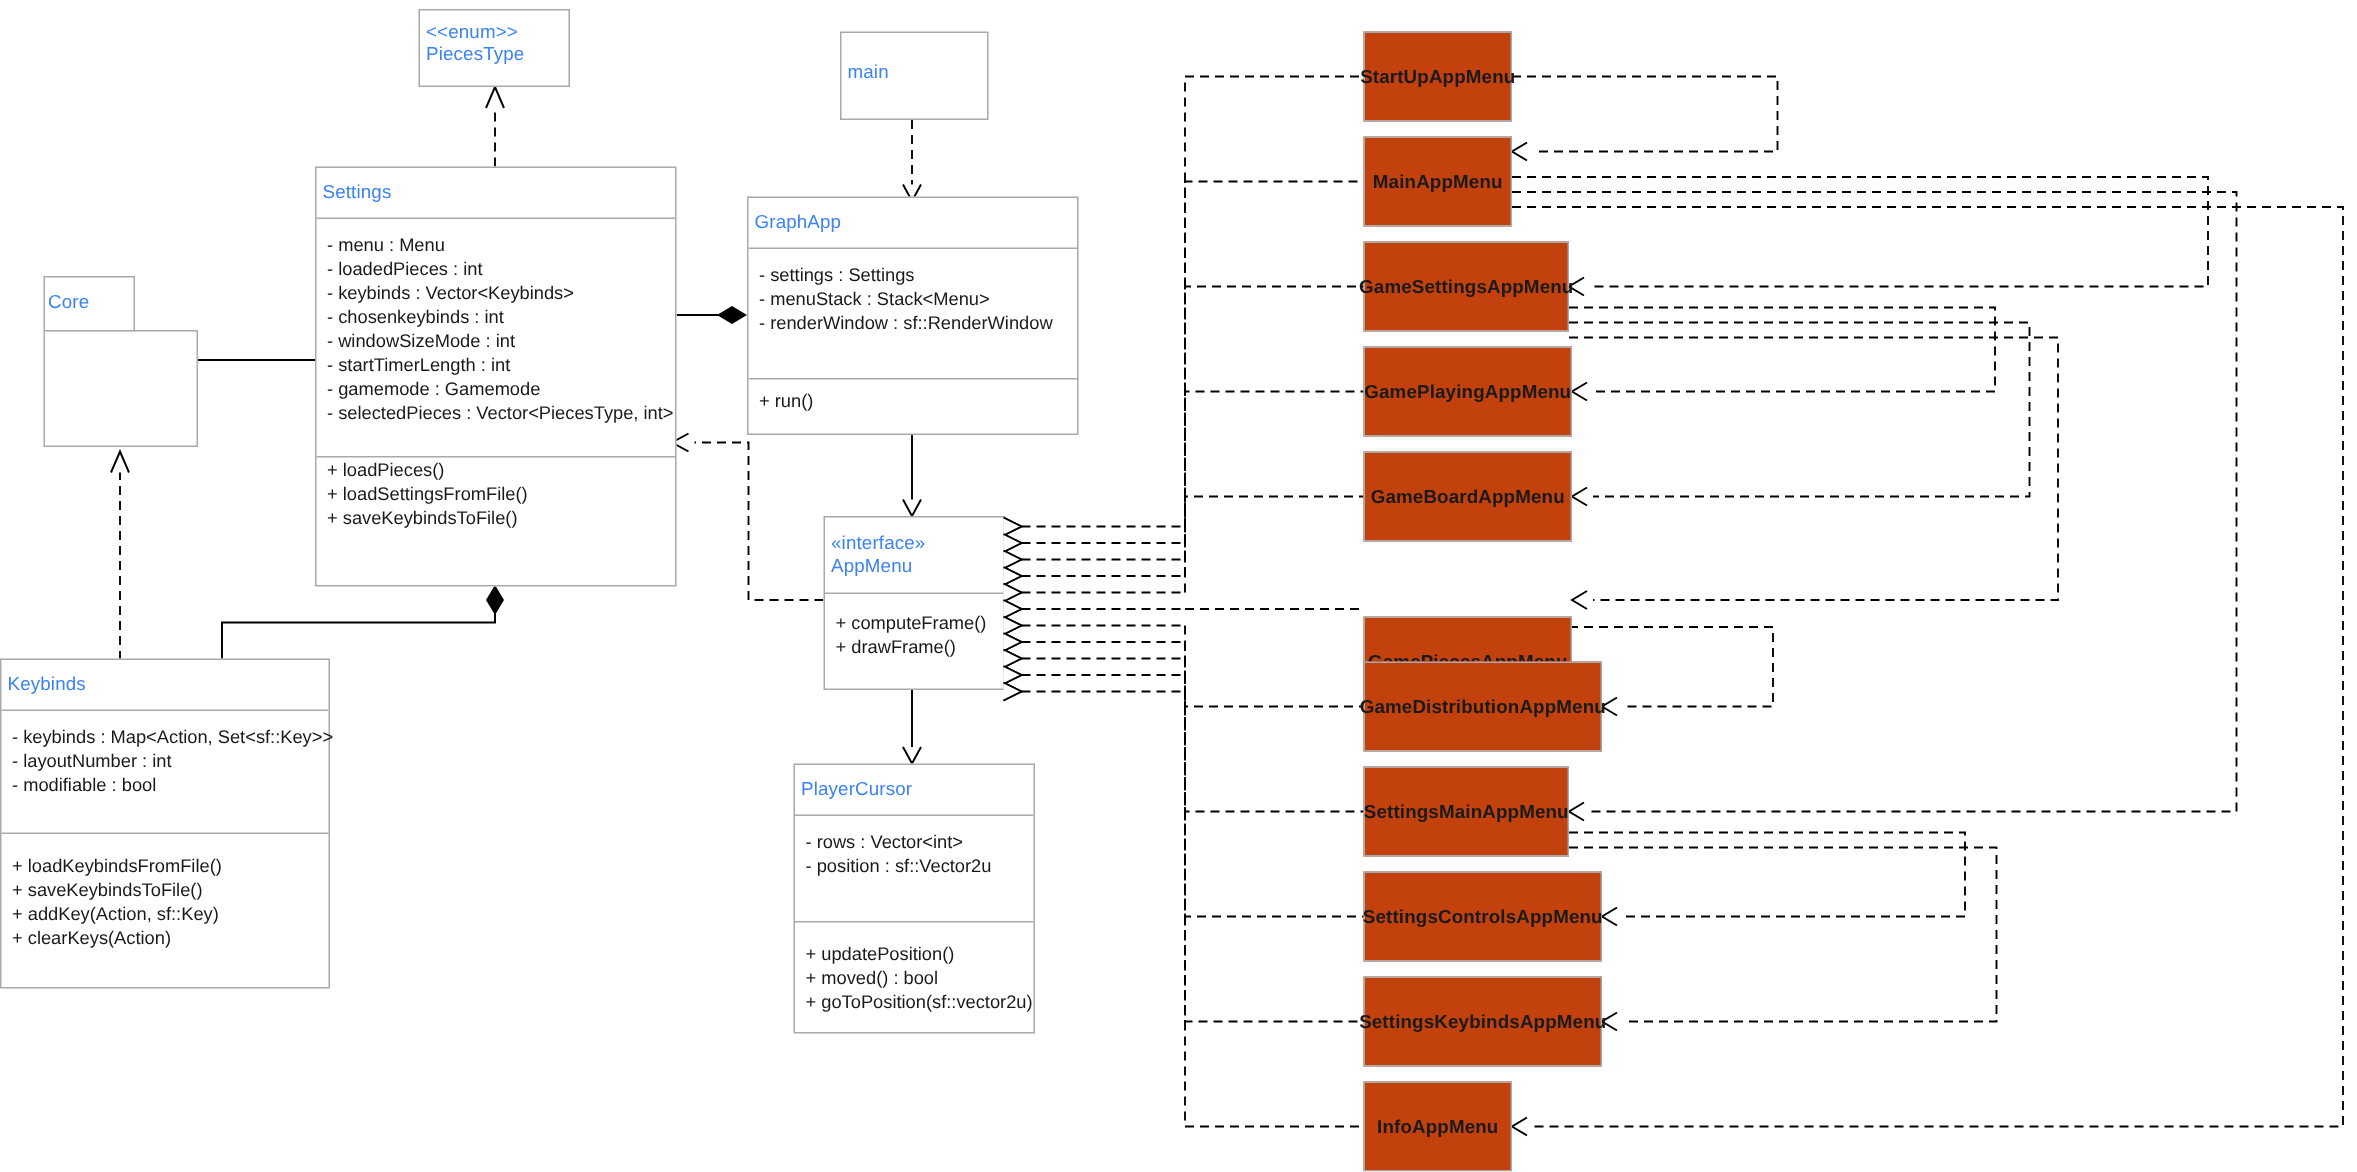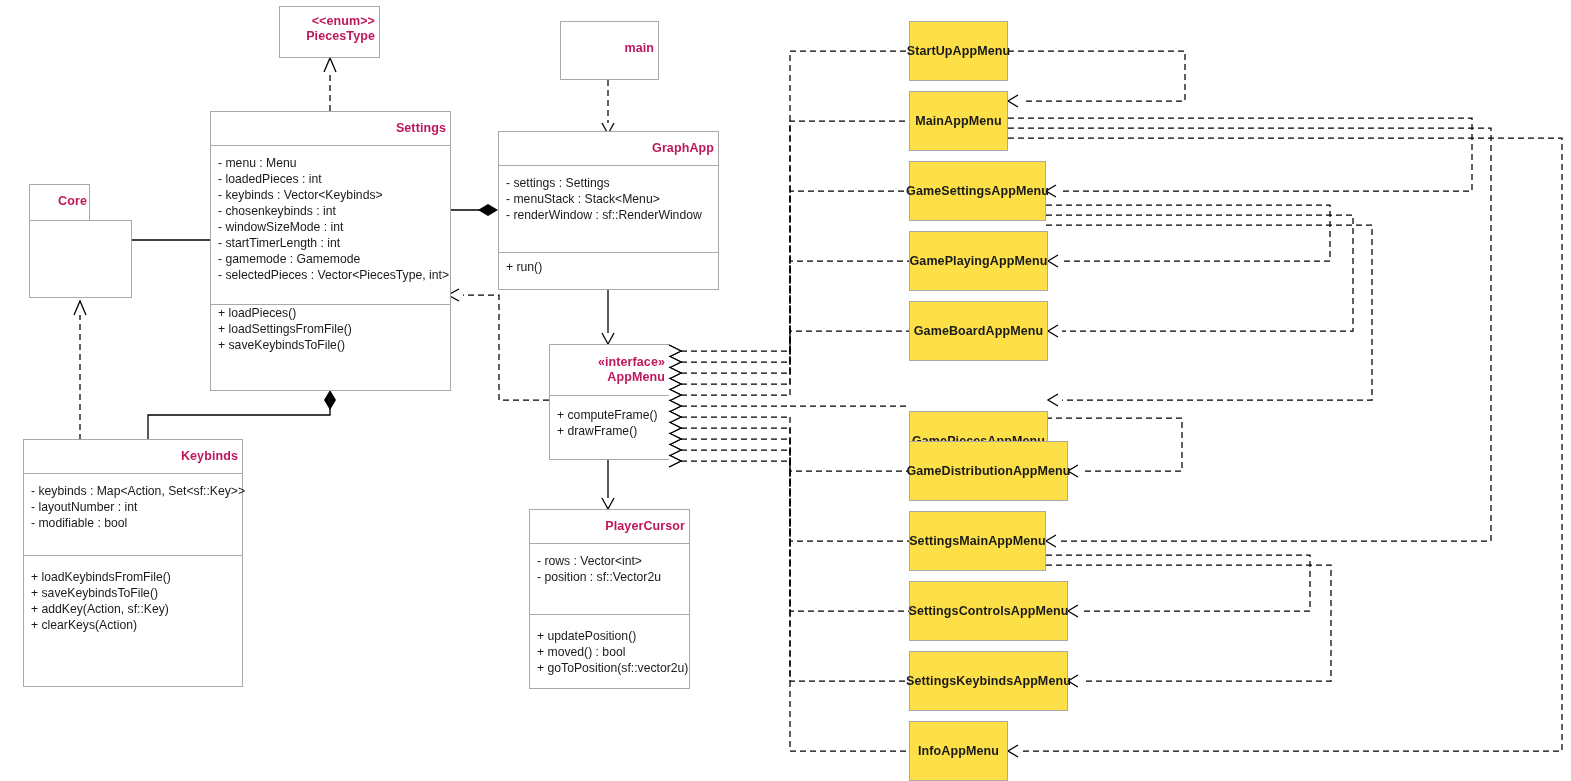--- a/index.html
+++ b/index.html
@@ -19,24 +19,24 @@
     overflow: hidden;
   }
   .umlbox {
     position: absolute;
     box-sizing: border-box;
     border: 1px solid #a9a9a9;
     background: #ffffff;
     z-index: 5;
   }
   .umlbox .title {
-    text-align: right;
-    font-weight: bold;
+    text-align: left;
+    font-weight: normal;
     font-size: 12.5px;
-    color: #be185d;
+    color: #3b82f6;
     padding: 9px 4px 9px 4px;
     line-height: 15px;
     letter-spacing: 0.1px;
   }
   .umlbox .title.two-line {
     padding: 7px 4px 7px 4px;
   }
   .compartment {
     border-top: 1px solid #a9a9a9;
     padding: 9px 6px 9px 7px;
@@ -45,21 +45,21 @@
     font-size: 12.2px;
     color: #1a1a1a;
     line-height: 16px;
     white-space: nowrap;
   }
   
   .menubox {
     position: absolute;
     box-sizing: border-box;
     border: 1px solid #a9a9a9;
-    background: #fde047;
+    background: #c2410c;
     display: flex;
     align-items: center;
     justify-content: center;
     z-index: 5;
   }
   .menubox span {
     font-weight: bold;
     font-size: 12.5px;
     color: #1a1a1a;
     letter-spacing: 0.1px;
@@ -218,21 +218,21 @@
       <div class="row">- gamemode : Gamemode</div>
       <div class="row">- selectedPieces : Vector&lt;PiecesType, int&gt;</div>
     </div>
     <div class="compartment" style="padding-top:0;">
       <div class="row">+ loadPieces()</div>
       <div class="row">+ loadSettingsFromFile()</div>
       <div class="row">+ saveKeybindsToFile()</div>
     </div>
   </div>
 
-  <div class="umlbox" style="left:0px; top:439px; width:220px; height:248px;margin-left:23px;">
+  <div class="umlbox" style="left:0px; top:439px; width:220px; height:220px;">
     <div class="title">Keybinds</div>
     <div class="compartment" style="height:63px;">
       <div class="row">- keybinds : Map&lt;Action, Set&lt;sf::Key&gt;&gt;</div>
       <div class="row">- layoutNumber : int</div>
       <div class="row">- modifiable : bool</div>
     </div>
     <div class="compartment" style="padding-top:13px;">
       <div class="row">+ loadKeybindsFromFile()</div>
       <div class="row">+ saveKeybindsToFile()</div>
       <div class="row">+ addKey(Action, sf::Key)</div>

